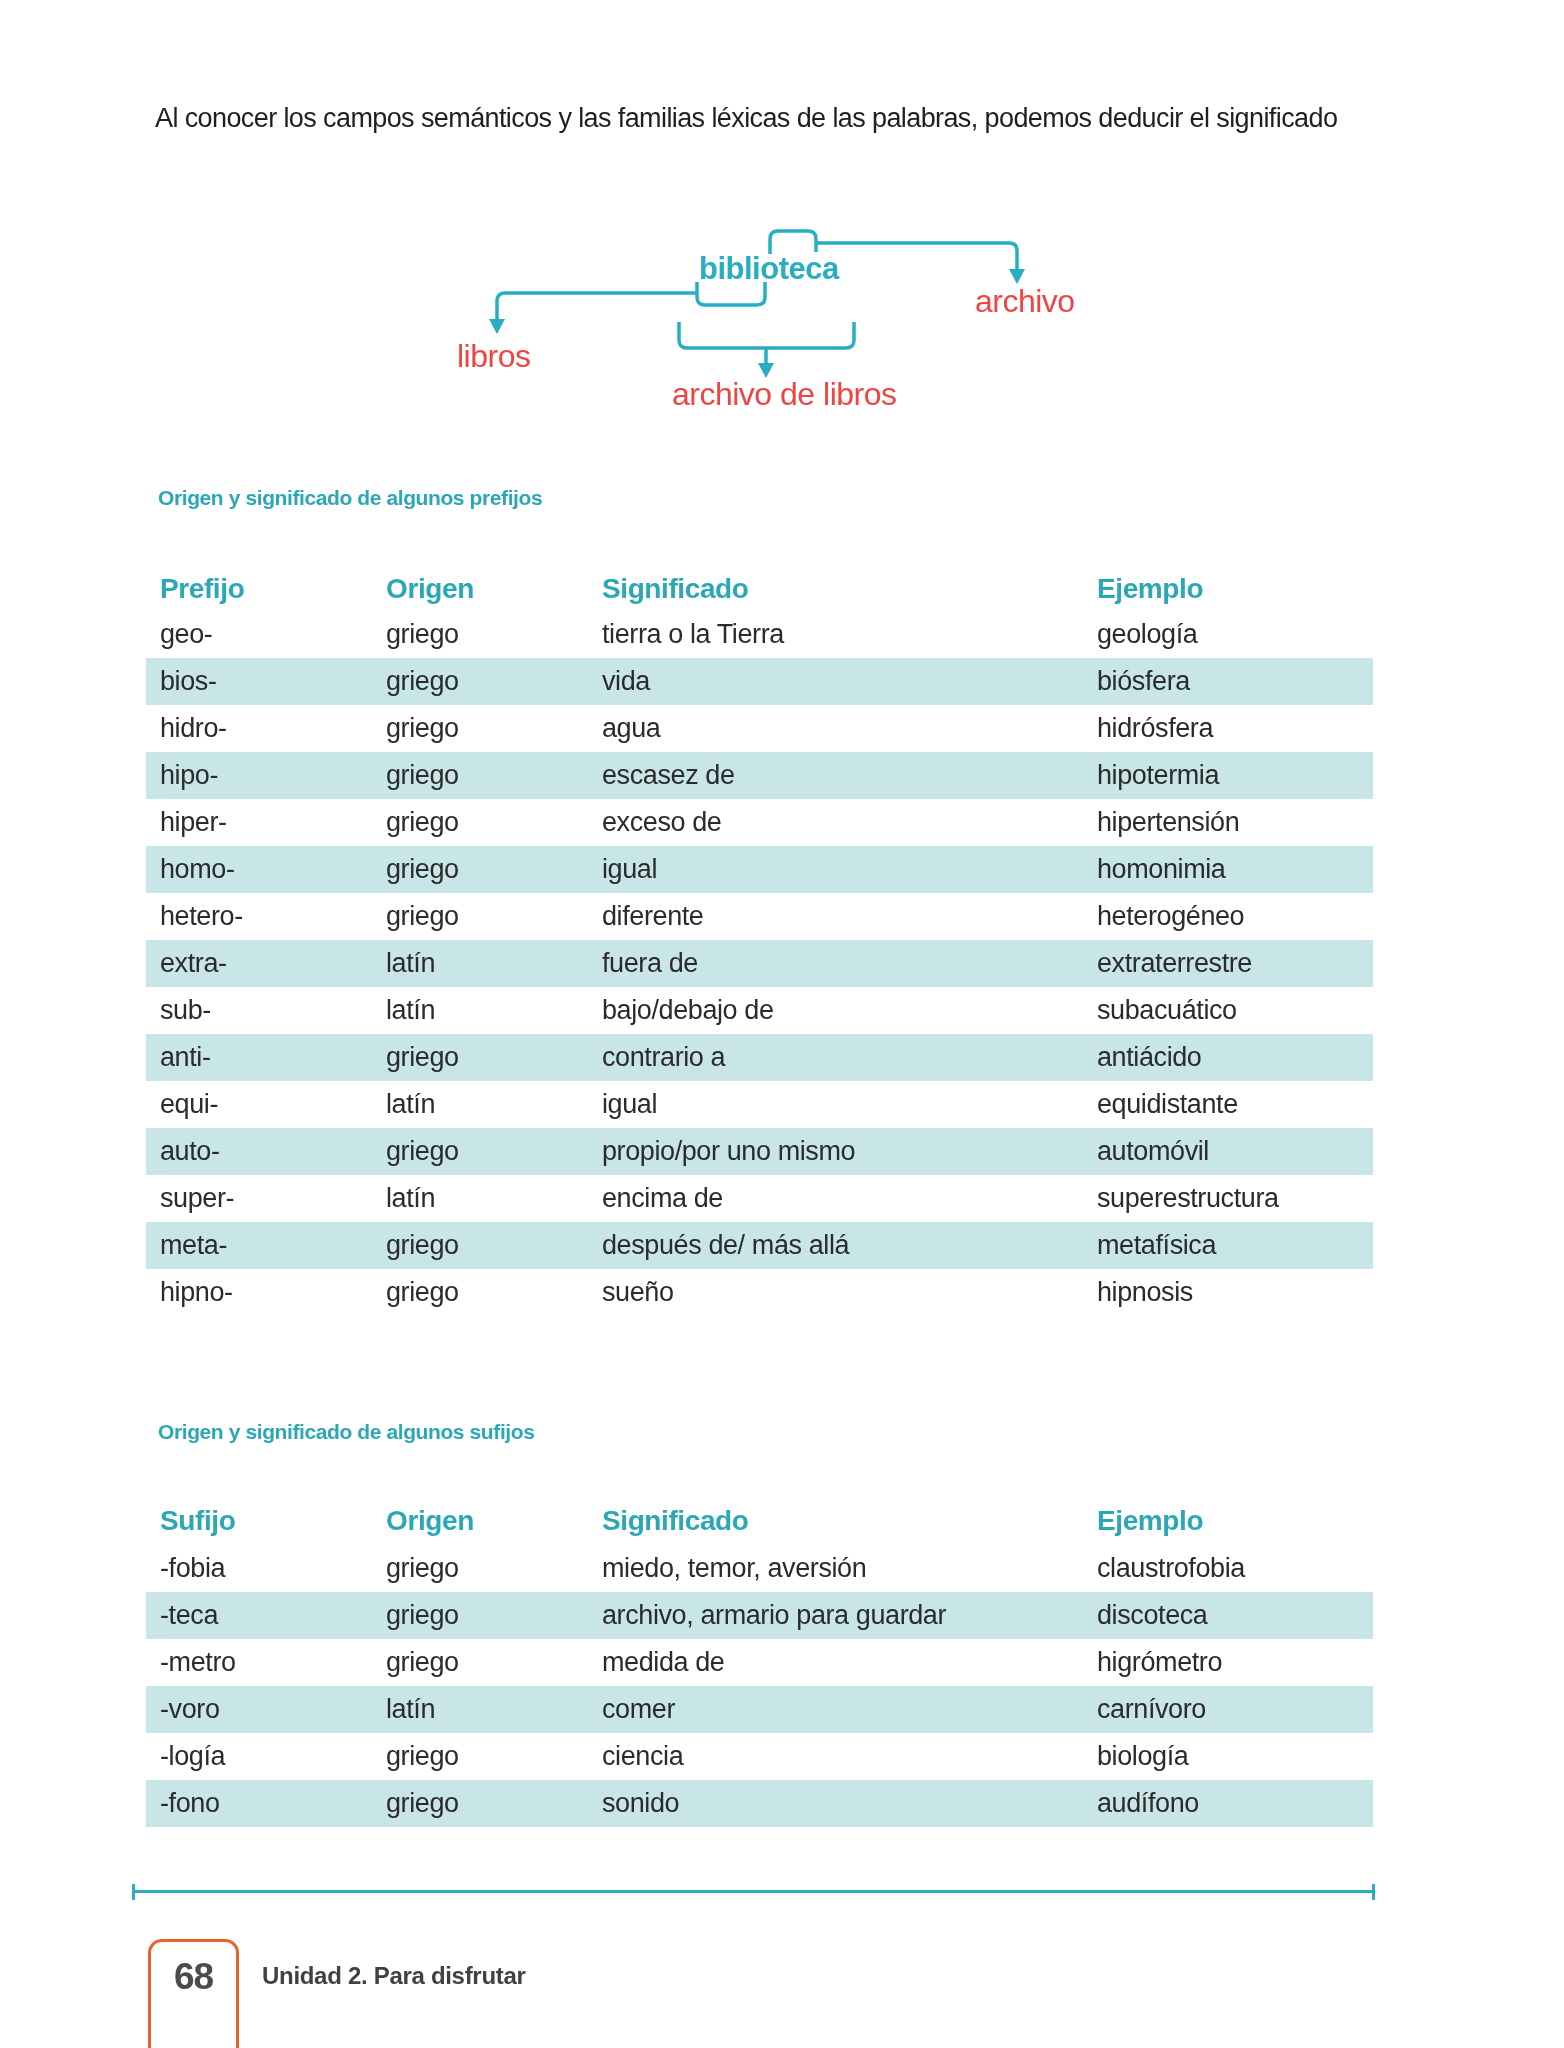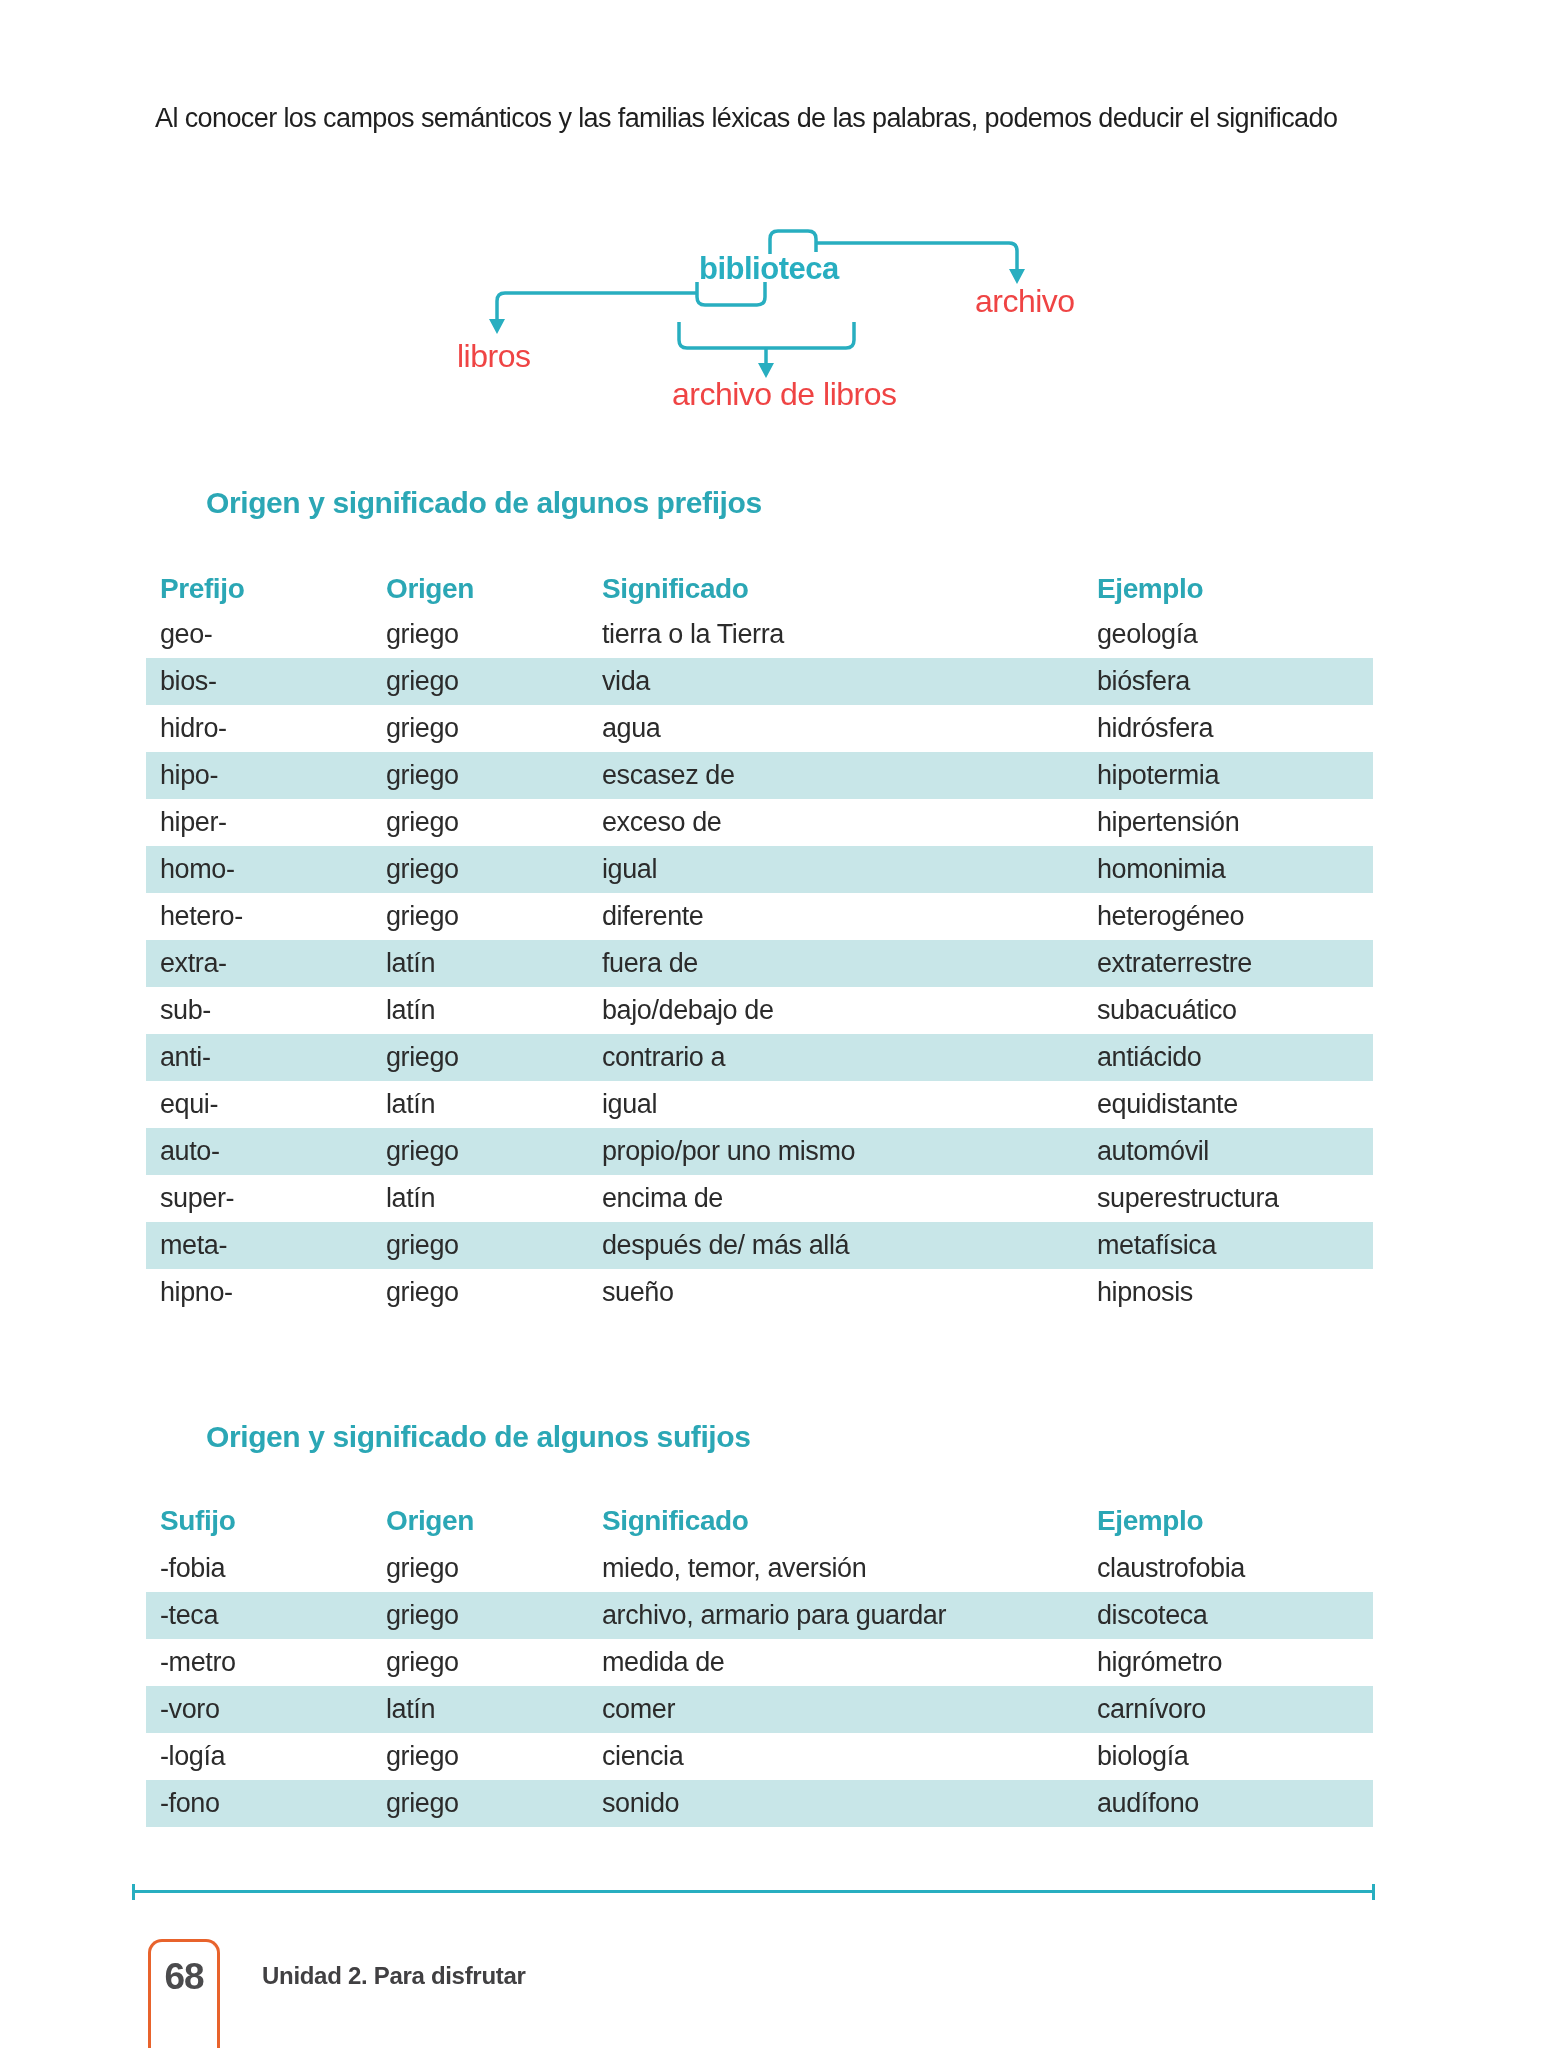--- a/index.html
+++ b/index.html
@@ -35,22 +35,22 @@
     left:699px;top:251px;
     font-size:31px;font-weight:bold;letter-spacing:-0.5px;
     color:var(--teal-bright);white-space:nowrap;
   }
   .lbl-archivo{left:975px;top:283px;}
   .lbl-libros{left:457px;top:338px;}
   .lbl-archivo-libros{left:672px;top:376px;}
 
   
   .section-title{
-    font-size:30px;font-weight:bold;letter-spacing:-0.4px;
-    color:var(--teal);white-space:nowrap;margin-left:48px;
+    font-size:21px;font-weight:bold;letter-spacing:-0.4px;
+    color:var(--teal);white-space:nowrap;
   }
   .title-prefix{left:158px;top:486px;}
   .title-suffix{left:158px;top:1420px;}
 
   
   .vtable{position:absolute;left:146px;width:1227px;}
   .t-prefix{top:566px;}
   .t-suffix{top:1496px;text-decoration:underline;}
   .thead{position:relative;height:45px;line-height:45px;}
   .t-suffix .thead{height:49px;line-height:49px;}
@@ -71,21 +71,21 @@
   .c3{left:456px;}
   .c4{left:931px;margin-left:20px;}
 
   
   .footer-rule{left:132px;top:1884px;width:1243px;height:16px;}
   .footer-rule .bar{position:absolute;left:0;top:6px;width:100%;height:3px;background:var(--teal-bright);}
   .footer-rule .tick{position:absolute;top:0;width:3px;height:16px;background:var(--teal-bright);}
   .footer-rule .tick.left{left:0;}
   .footer-rule .tick.right{right:0;}
   .page-tab{
-    left:148px;top:1939px;width:72px;height:109px;
+    left:148px;top:1939px;width:91px;height:109px;
     border:3px solid var(--orange);border-bottom:none;
     border-radius:14px 14px 0 0;
     text-align:center;
   }
   .page-number{
     display:block;margin-top:14px;
     font-size:37px;font-weight:bold;letter-spacing:-1px;
     color:#4b4b4d;
   }
   .unit-label{

